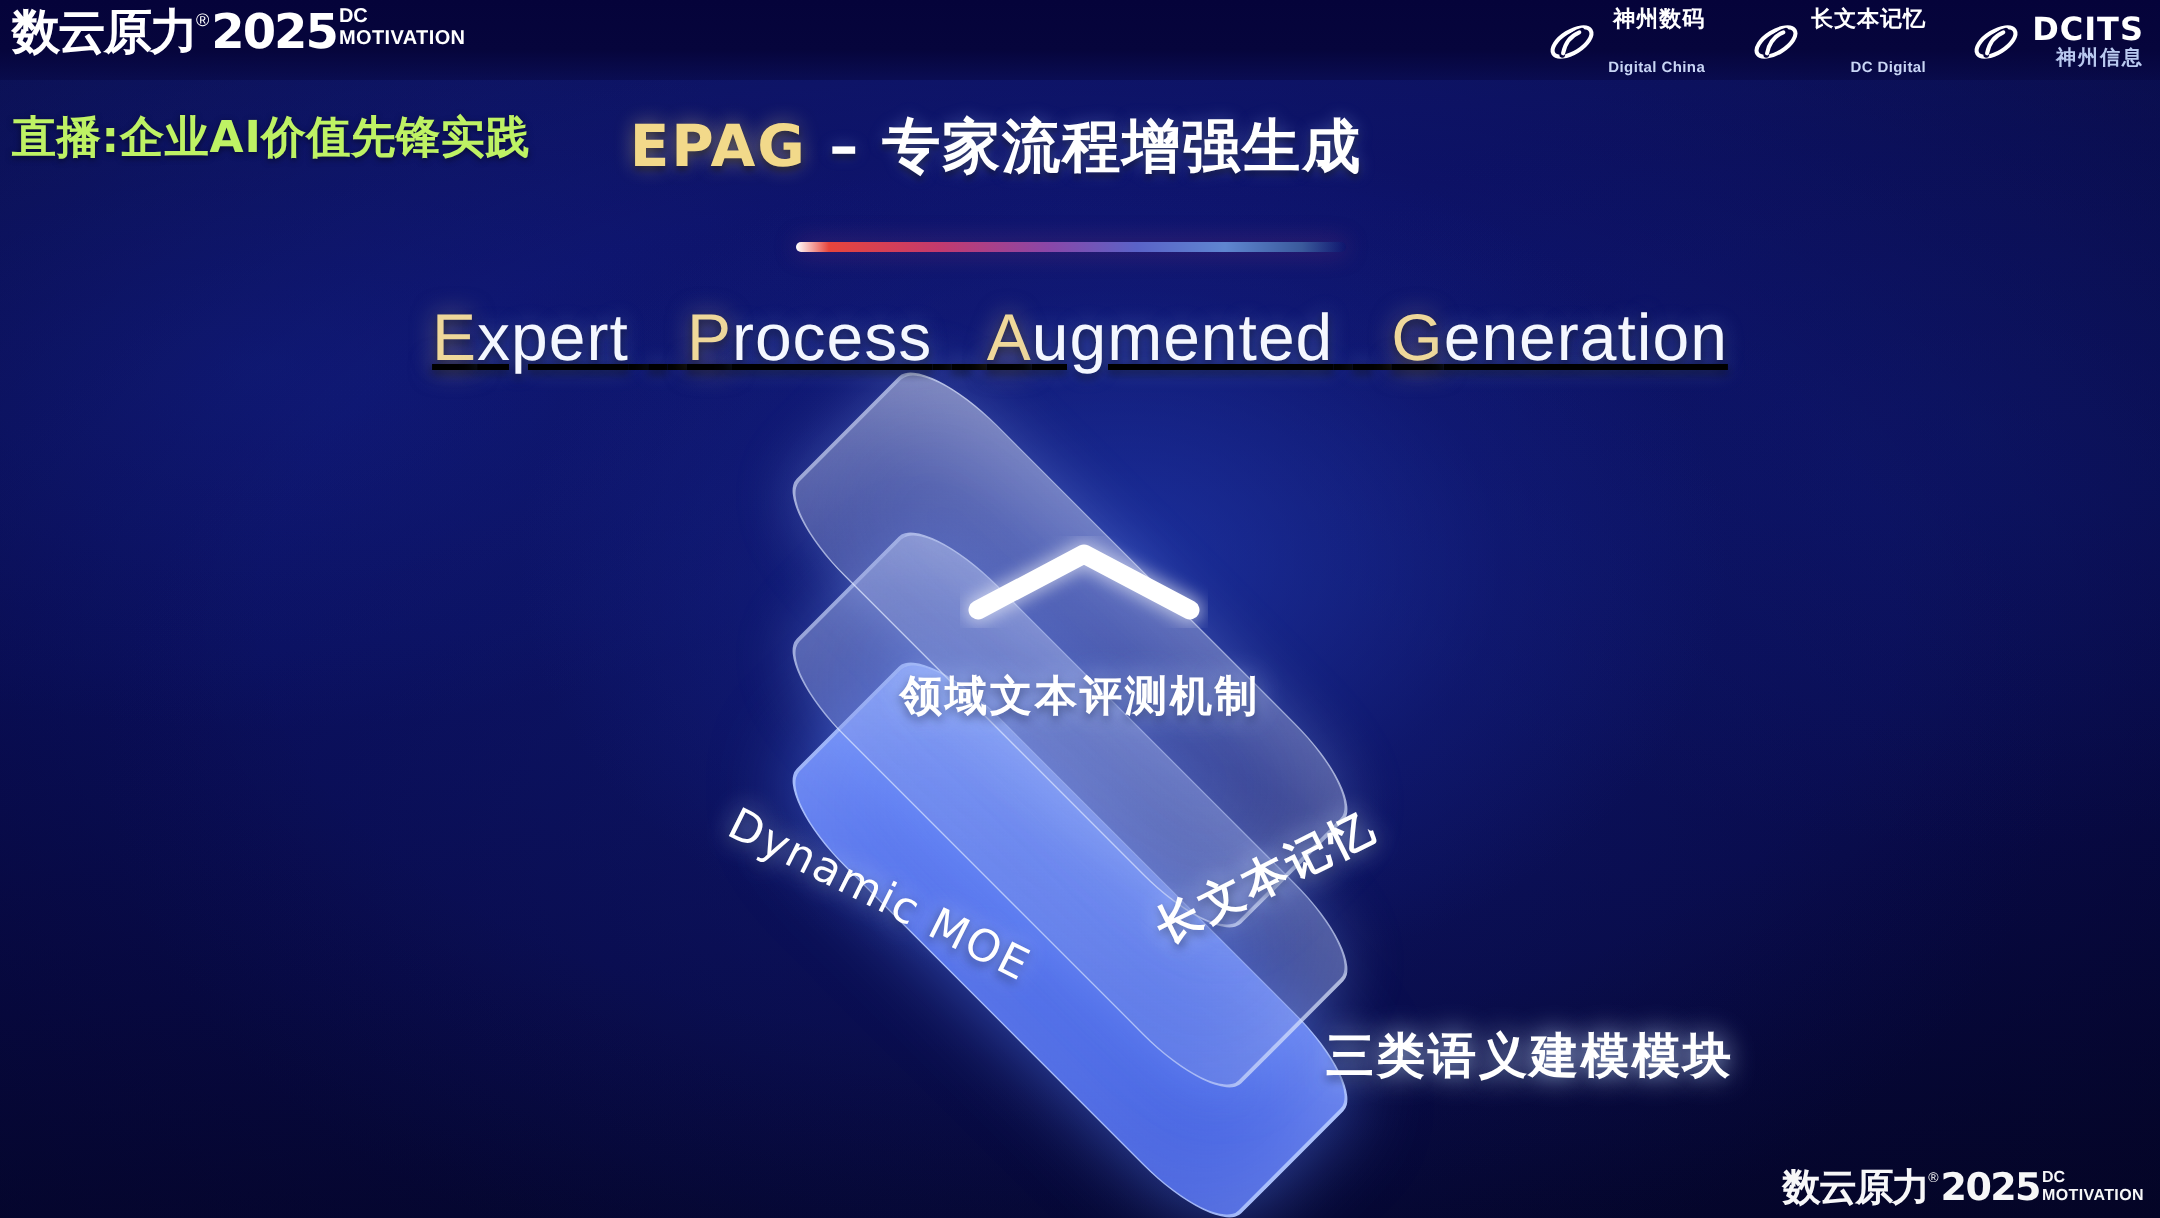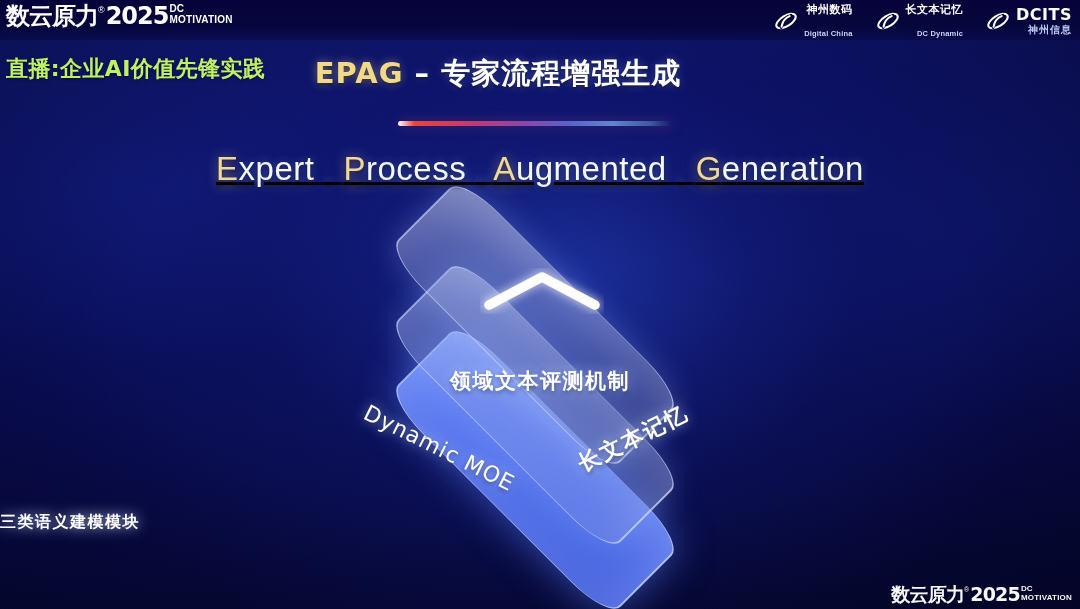--- a/index.html
+++ b/index.html
@@ -158,25 +158,24 @@
   
   .plate-label {
     position:absolute; z-index:4; white-space:nowrap;
     color:#ffffff; font-weight:bold;
     font-family:"DejaVu Sans","Liberation Sans",sans-serif;
   }
   #label-top {
     left:0; top:334px; width:1080px; text-align:center;
     font-size:21px; letter-spacing:1.5px;
     text-shadow:0 0 14px rgba(180,205,255,0.85),0 2px 5px rgba(10,20,70,0.7);
-    margin-top:33px;
   }
   #label-bot {
-    left:0; top:512px; width:867px; text-align:left;
-    font-size:16px; letter-spacing:1.5px;
+    left:0; top:512px; width:867px; text-align:right;
+    font-size:24px; letter-spacing:1.5px;
     text-shadow:0 0 14px rgba(200,220,255,0.9),0 2px 5px rgba(10,20,70,0.75);
   }
   #label-moe {
     left:371px; top:400px;
     font-size:22px; letter-spacing:1px; font-weight:normal;
     transform:rotate(26.5deg); transform-origin:left top;
     text-shadow:0 0 12px rgba(190,212,255,0.85),0 2px 5px rgba(10,20,70,0.7);
   }
   #label-mem {
     left:573px; top:452px;
@@ -238,21 +237,21 @@
     </span>
   </div>
   <div class="partner">
     <svg class="swirl" viewBox="0 0 64 64">
       <ellipse cx="32" cy="32" rx="27" ry="13" fill="none" stroke="#ffffff" stroke-width="5" transform="rotate(-32 32 32)"></ellipse>
       <path d="M44 18 C30 22 22 34 20 48" fill="none" stroke="#05033a" stroke-width="7" stroke-linecap="round"></path>
       <path d="M41 20 C29 25 23 35 21 46" fill="none" stroke="#ffffff" stroke-width="5" stroke-linecap="round"></path>
     </svg>
     <span class="partner-txt">
       <span class="partner-cn">长文本记忆</span>
-      <span class="partner-en">DC Dynamic</span>
+      <span class="partner-en">DC Digital</span>
     </span>
   </div>
   <div class="partner alt">
     <svg class="swirl" viewBox="0 0 64 64">
       <ellipse cx="32" cy="32" rx="27" ry="13" fill="none" stroke="#ffffff" stroke-width="5" transform="rotate(-32 32 32)"></ellipse>
       <path d="M44 18 C30 22 22 34 20 48" fill="none" stroke="#05033a" stroke-width="7" stroke-linecap="round"></path>
       <path d="M41 20 C29 25 23 35 21 46" fill="none" stroke="#ffffff" stroke-width="5" stroke-linecap="round"></path>
     </svg>
     <span class="partner-txt">
       <span class="partner-cn">DCITS</span>

